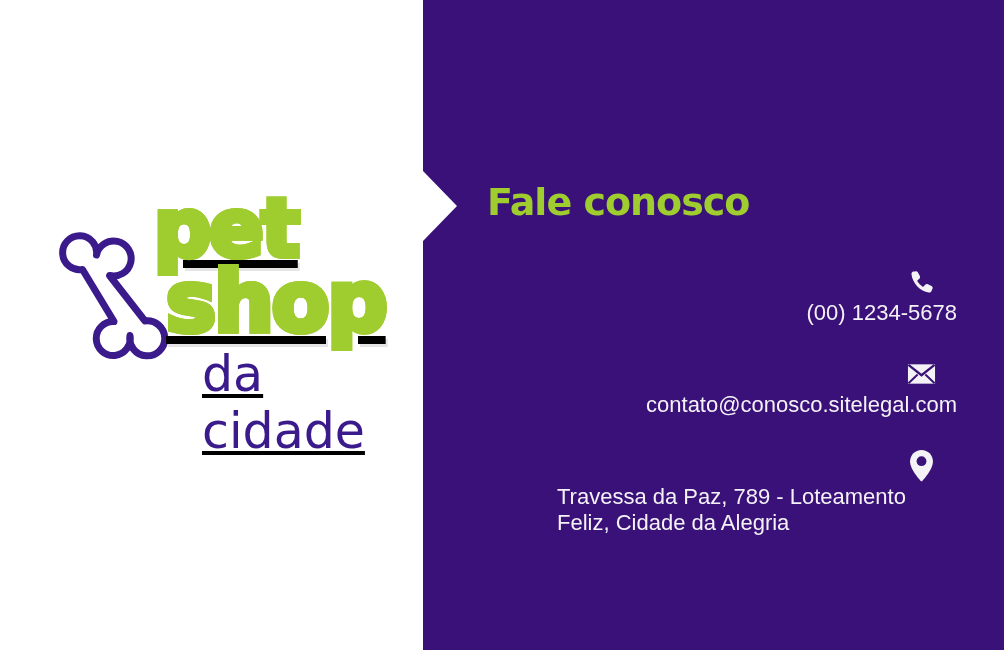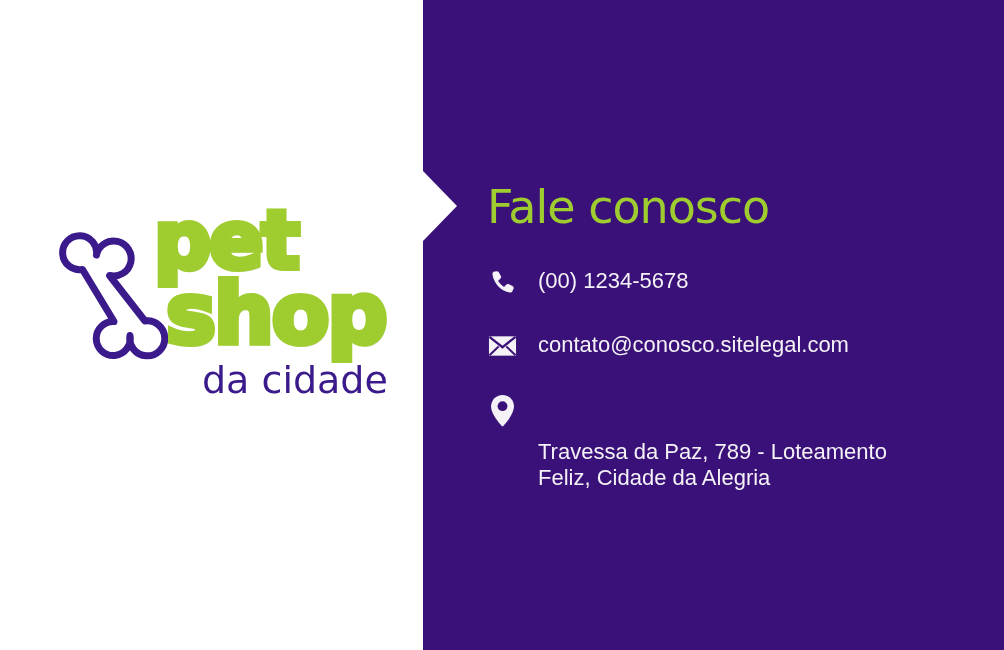--- a/index.html
+++ b/index.html
@@ -62,22 +62,23 @@
     position: absolute;
     left: 0px;
     top: 26px;
     width: 120px;
     height: 145px;
   }
 
   .logo-words {
     position: absolute;
     left: 98px;
-    top: 12px;
+    top: 0px;
     width: 250px;
+    text-decoration: underline;
   }
 
   .word-pet,
   .word-shop {
     display: block;
     color: #9fcc2e;
     font-family: "DejaVu Sans", sans-serif;
     font-weight: bold;
     letter-spacing: -2px;
     line-height: 0.82;
@@ -91,52 +92,53 @@
   .word-shop {
     font-size: 84px;
     margin-left: 16px;
     margin-top: 6px;
   }
 
   .word-dacidade {
     display: block;
     color: #3b1a8c;
     font-family: "DejaVu Sans", sans-serif;
-    font-size: 38px;
+    font-size: 49px;
     font-weight: normal;
     letter-spacing: 0px;
     margin-top: 10px;
     margin-left: 52px;
   }
 
   
   .contact-heading {
     position: absolute;
     left: 487px;
     top: 180px;
     color: #9fcc2e;
     font-family: "DejaVu Sans", sans-serif;
-    font-size: 46px;
-    font-weight: normal;
+    font-size: 38px;
+    font-weight: bold;
     letter-spacing: -1px;
     white-space: nowrap;
   }
 
   .contact-list {
     position: absolute;
     left: 487px;
     top: 266px;
     width: 470px;
   }
 
   .contact-row {
     position: relative;
     display: flex;
-    align-items: flex-start;
+    align-items: flex-end;
     margin-bottom: 32px;
+    flex-direction: column;
   }
 
   .contact-icon {
     flex: 0 0 auto;
     width: 30px;
     height: 32px;
     margin-right: 21px;
     display: flex;
     align-items: center;
     justify-content: center;
@@ -144,21 +146,20 @@
 
   .contact-text {
     color: #f4f2f7;
     font-family: "Liberation Sans", sans-serif;
     font-size: 22px;
     line-height: 1.18;
     padding-top: 2px;
   }
   .contact-text.address {
     max-width: 400px;
-    margin-top: 43px;
   }
 </style>
 </head>
 <body>
 
 <div class="card">
 
   <div class="panel-left">
 
     <div class="logo-block">

